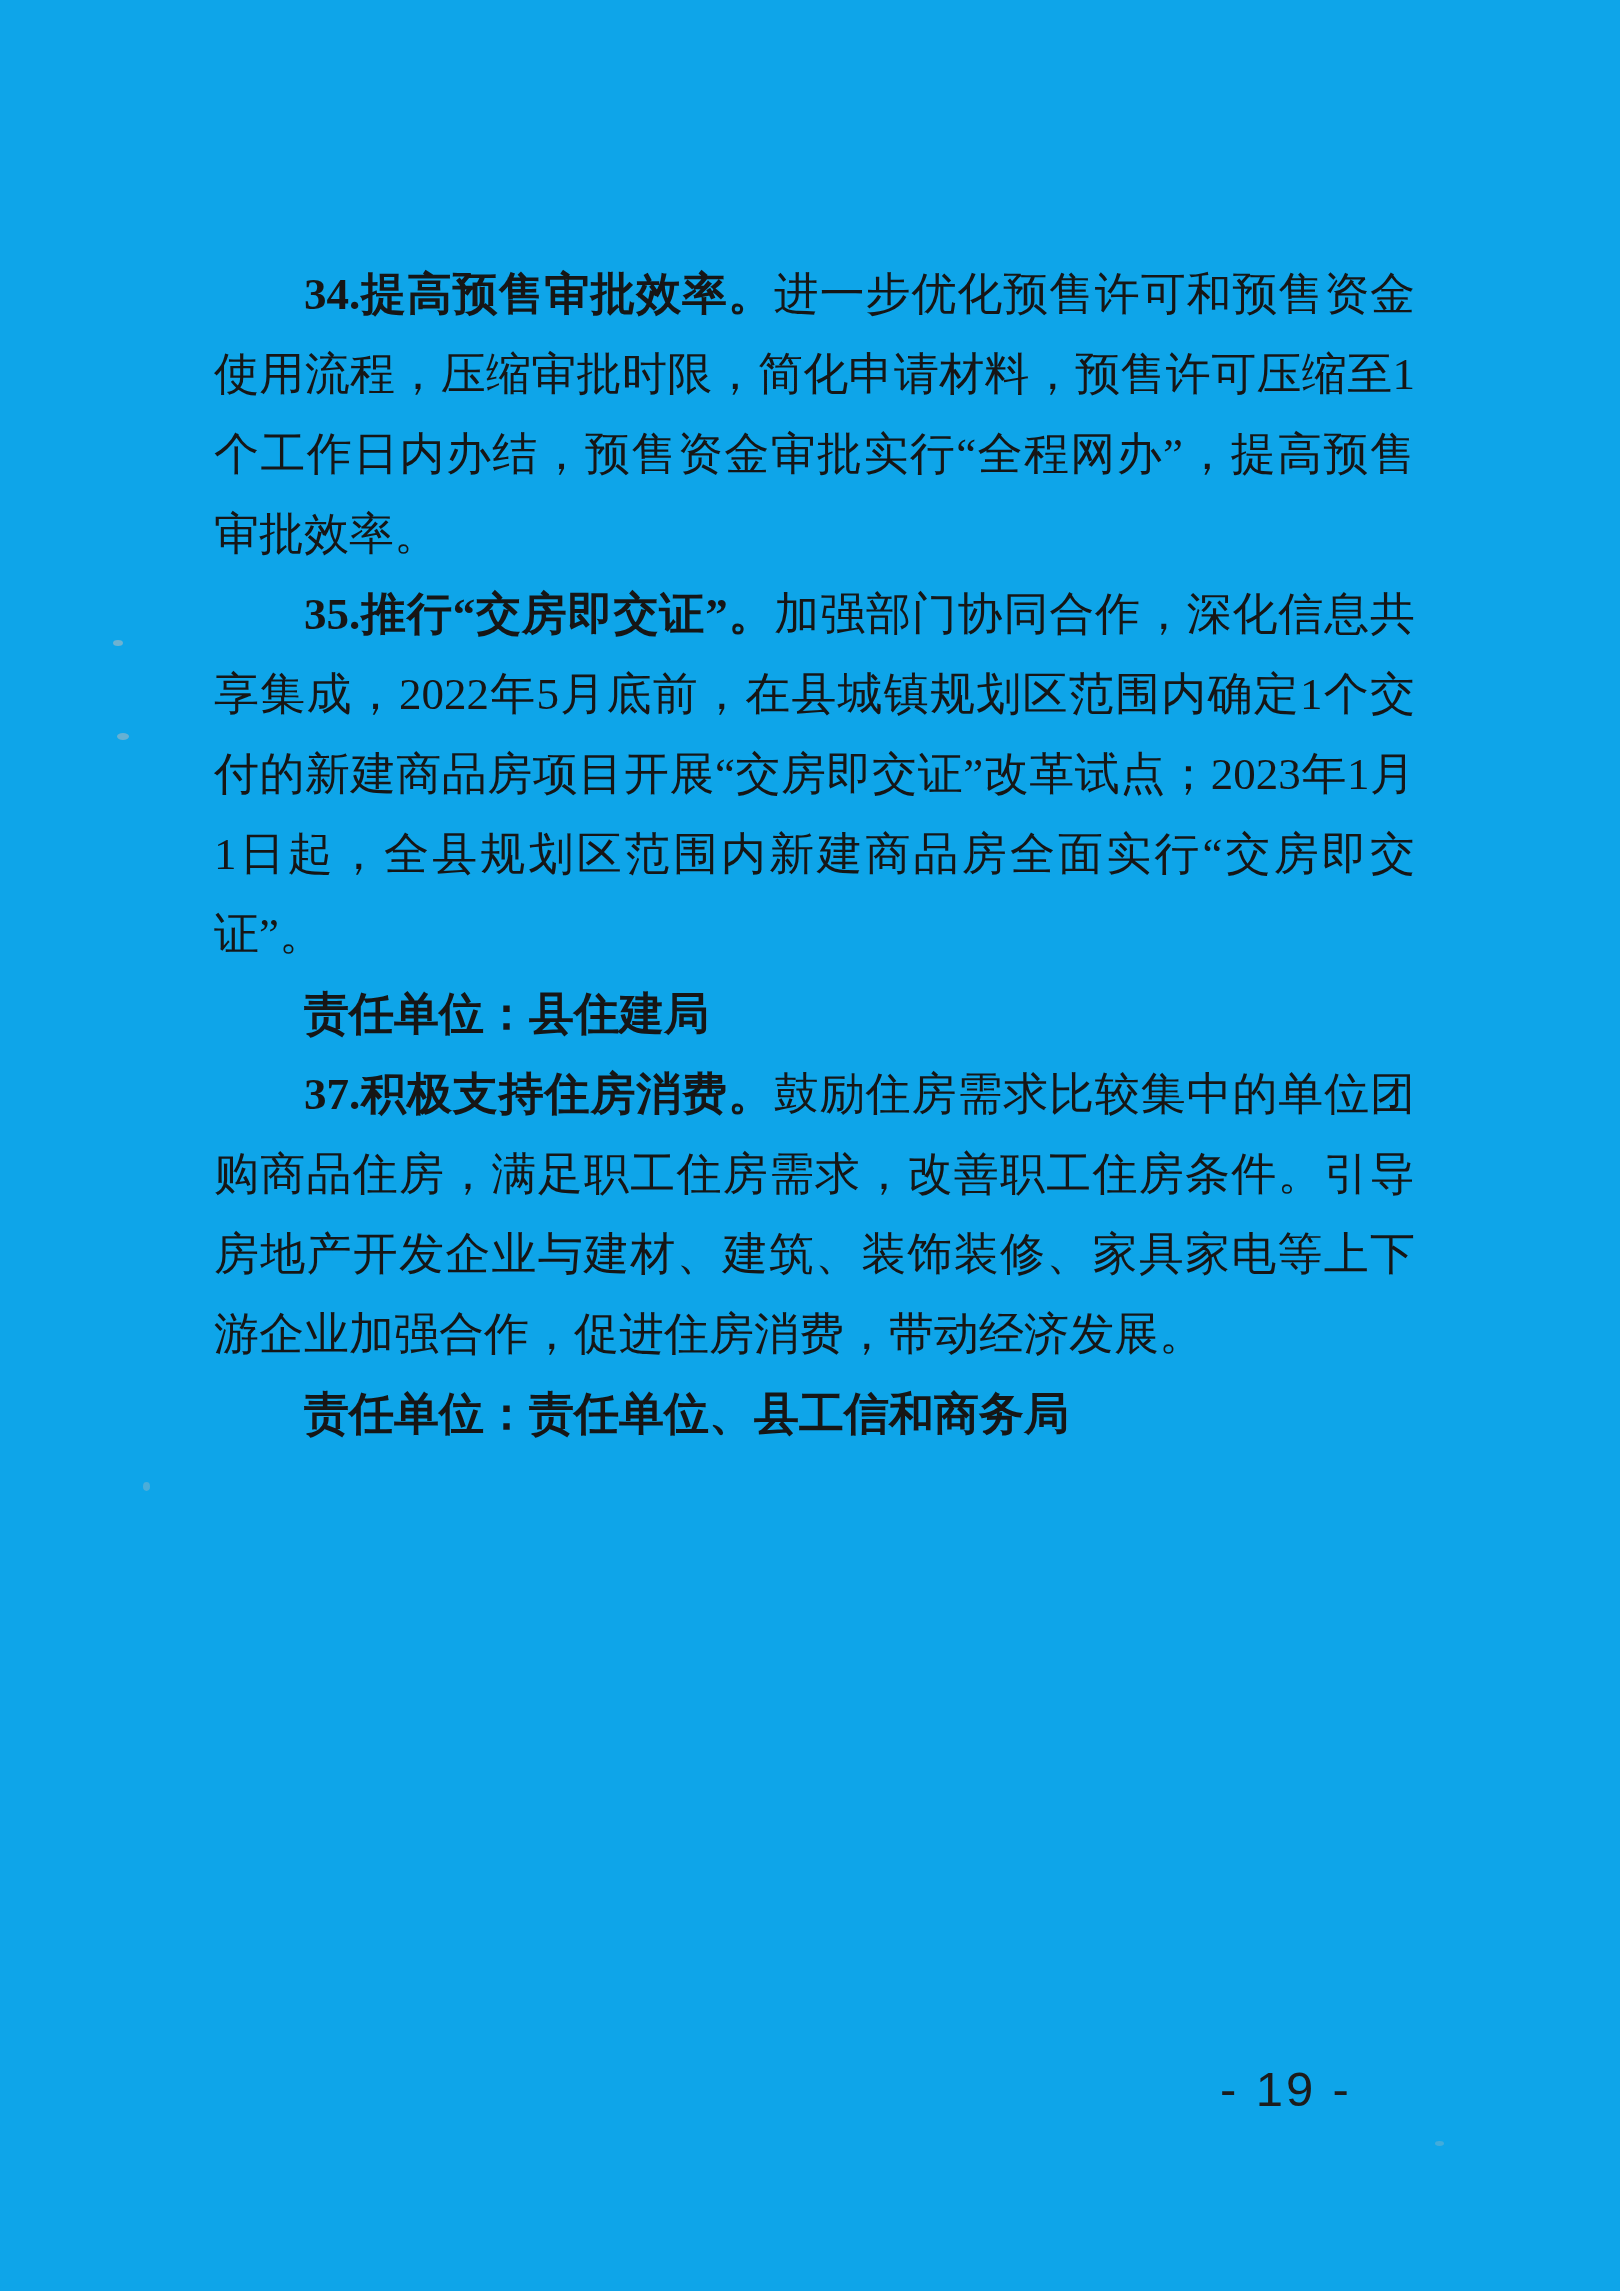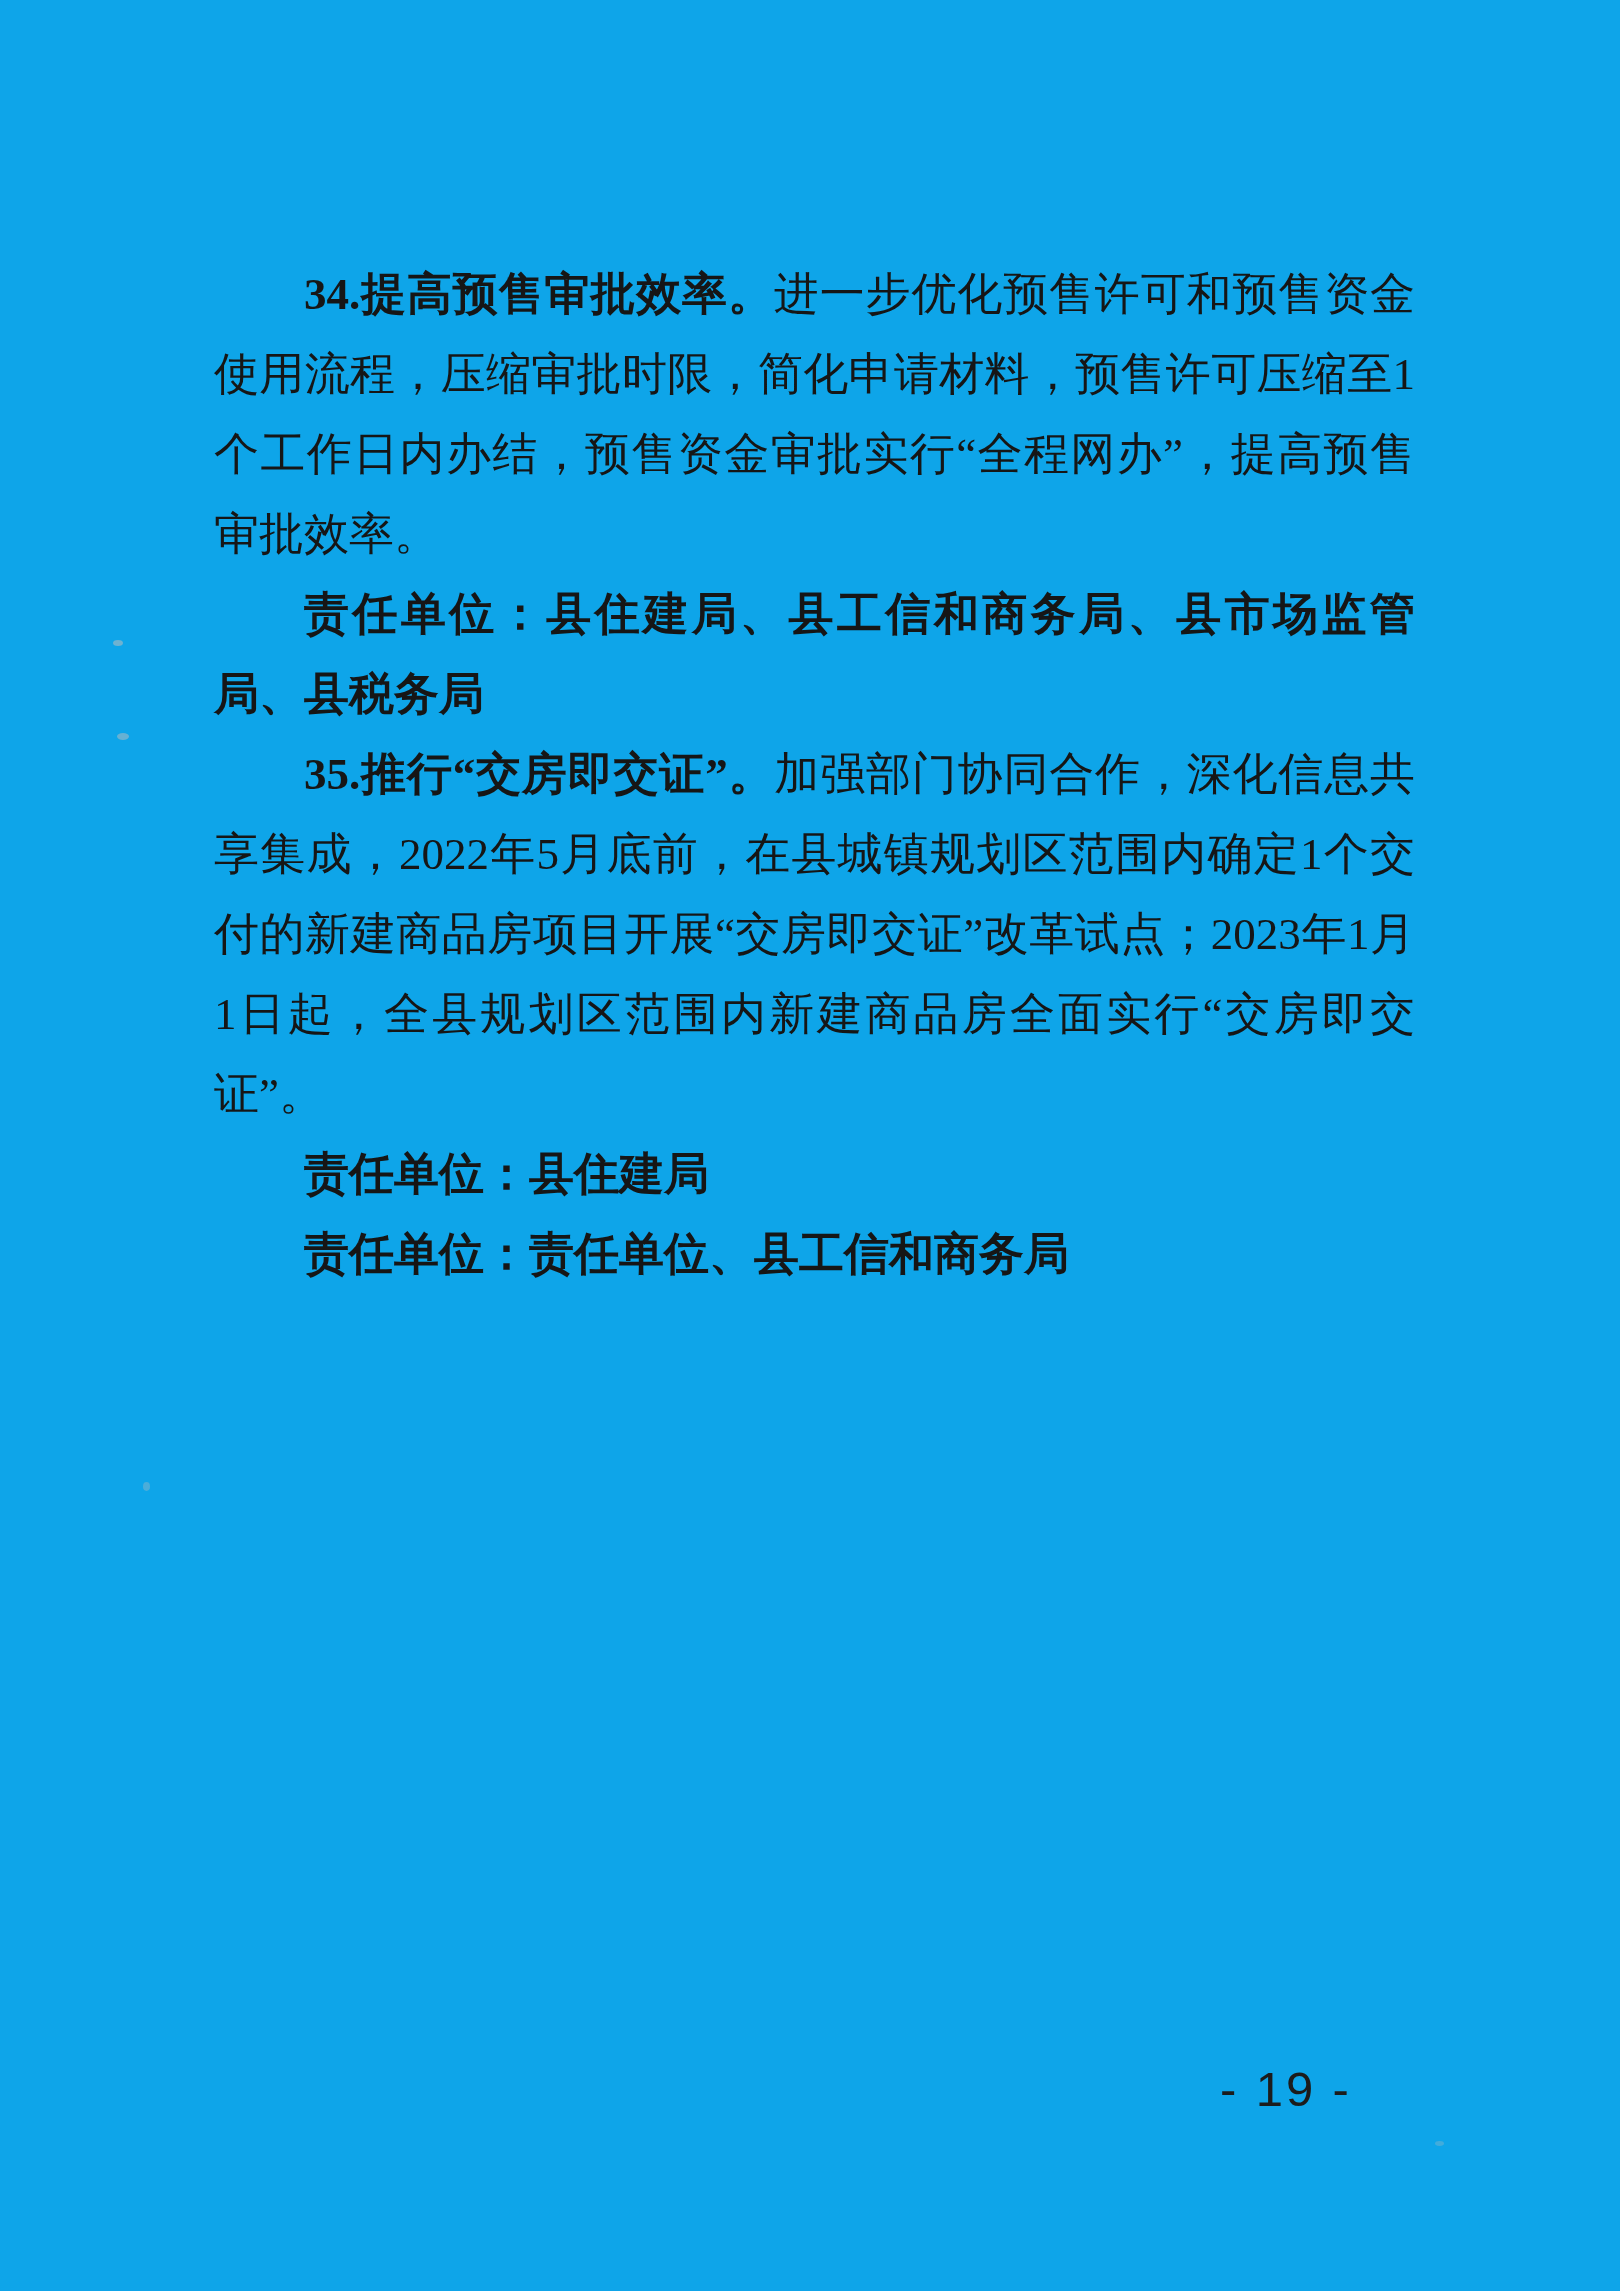--- a/index.html
+++ b/index.html
@@ -58,28 +58,28 @@
 </style>
 </head>
 <body>
 
 <div class="page">
 
   <main class="text-block">
 
     <p class="para"><span class="seg seg-bold">34.提高预售审批效率。</span><span class="seg">进一步优化预售许可和预售资金使用流程，压缩审批时限，简化申请材料，预售许可压缩至1个工作日内办结，预售资金审批实行“全程网办”，提高预售审批效率。</span></p>
 
-    <p class="para"><span class="seg seg-bold">责任单位：县住建局、县工信和商务局、县市场监管局、县税务局</span></p>
 
     <p class="para"><span class="seg seg-bold">35.推行“交房即交证”。</span><span class="seg">加强部门协同合作，深化信息共享集成，2022年5月底前，在县城镇规划区范围内确定1个交付的新建商品房项目开展“交房即交证”改革试点；2023年1月1日起，全县规划区范围内新建商品房全面实行“交房即交证”。</span></p>
 
 
 
     <p class="para"><span class="seg seg-bold">责任单位：县住建局</span></p>
 
+    <p class="para"><span class="seg seg-bold">37.积极支持住房消费。</span><span class="seg">鼓励住房需求比较集中的单位团购商品住房，满足职工住房需求，改善职工住房条件。引导房地产开发企业与建材、建筑、装饰装修、家具家电等上下游企业加强合作，促进住房消费，带动经济发展。</span></p>
 
     <p class="para"><span class="seg seg-bold">责任单位：责任单位、县工信和商务局</span></p>
 
   </main>
 
   <div class="page-number">- 19 -</div>
 
   <div class="speck speck-1"></div>
   <div class="speck speck-2"></div>
   <div class="speck speck-3"></div>

